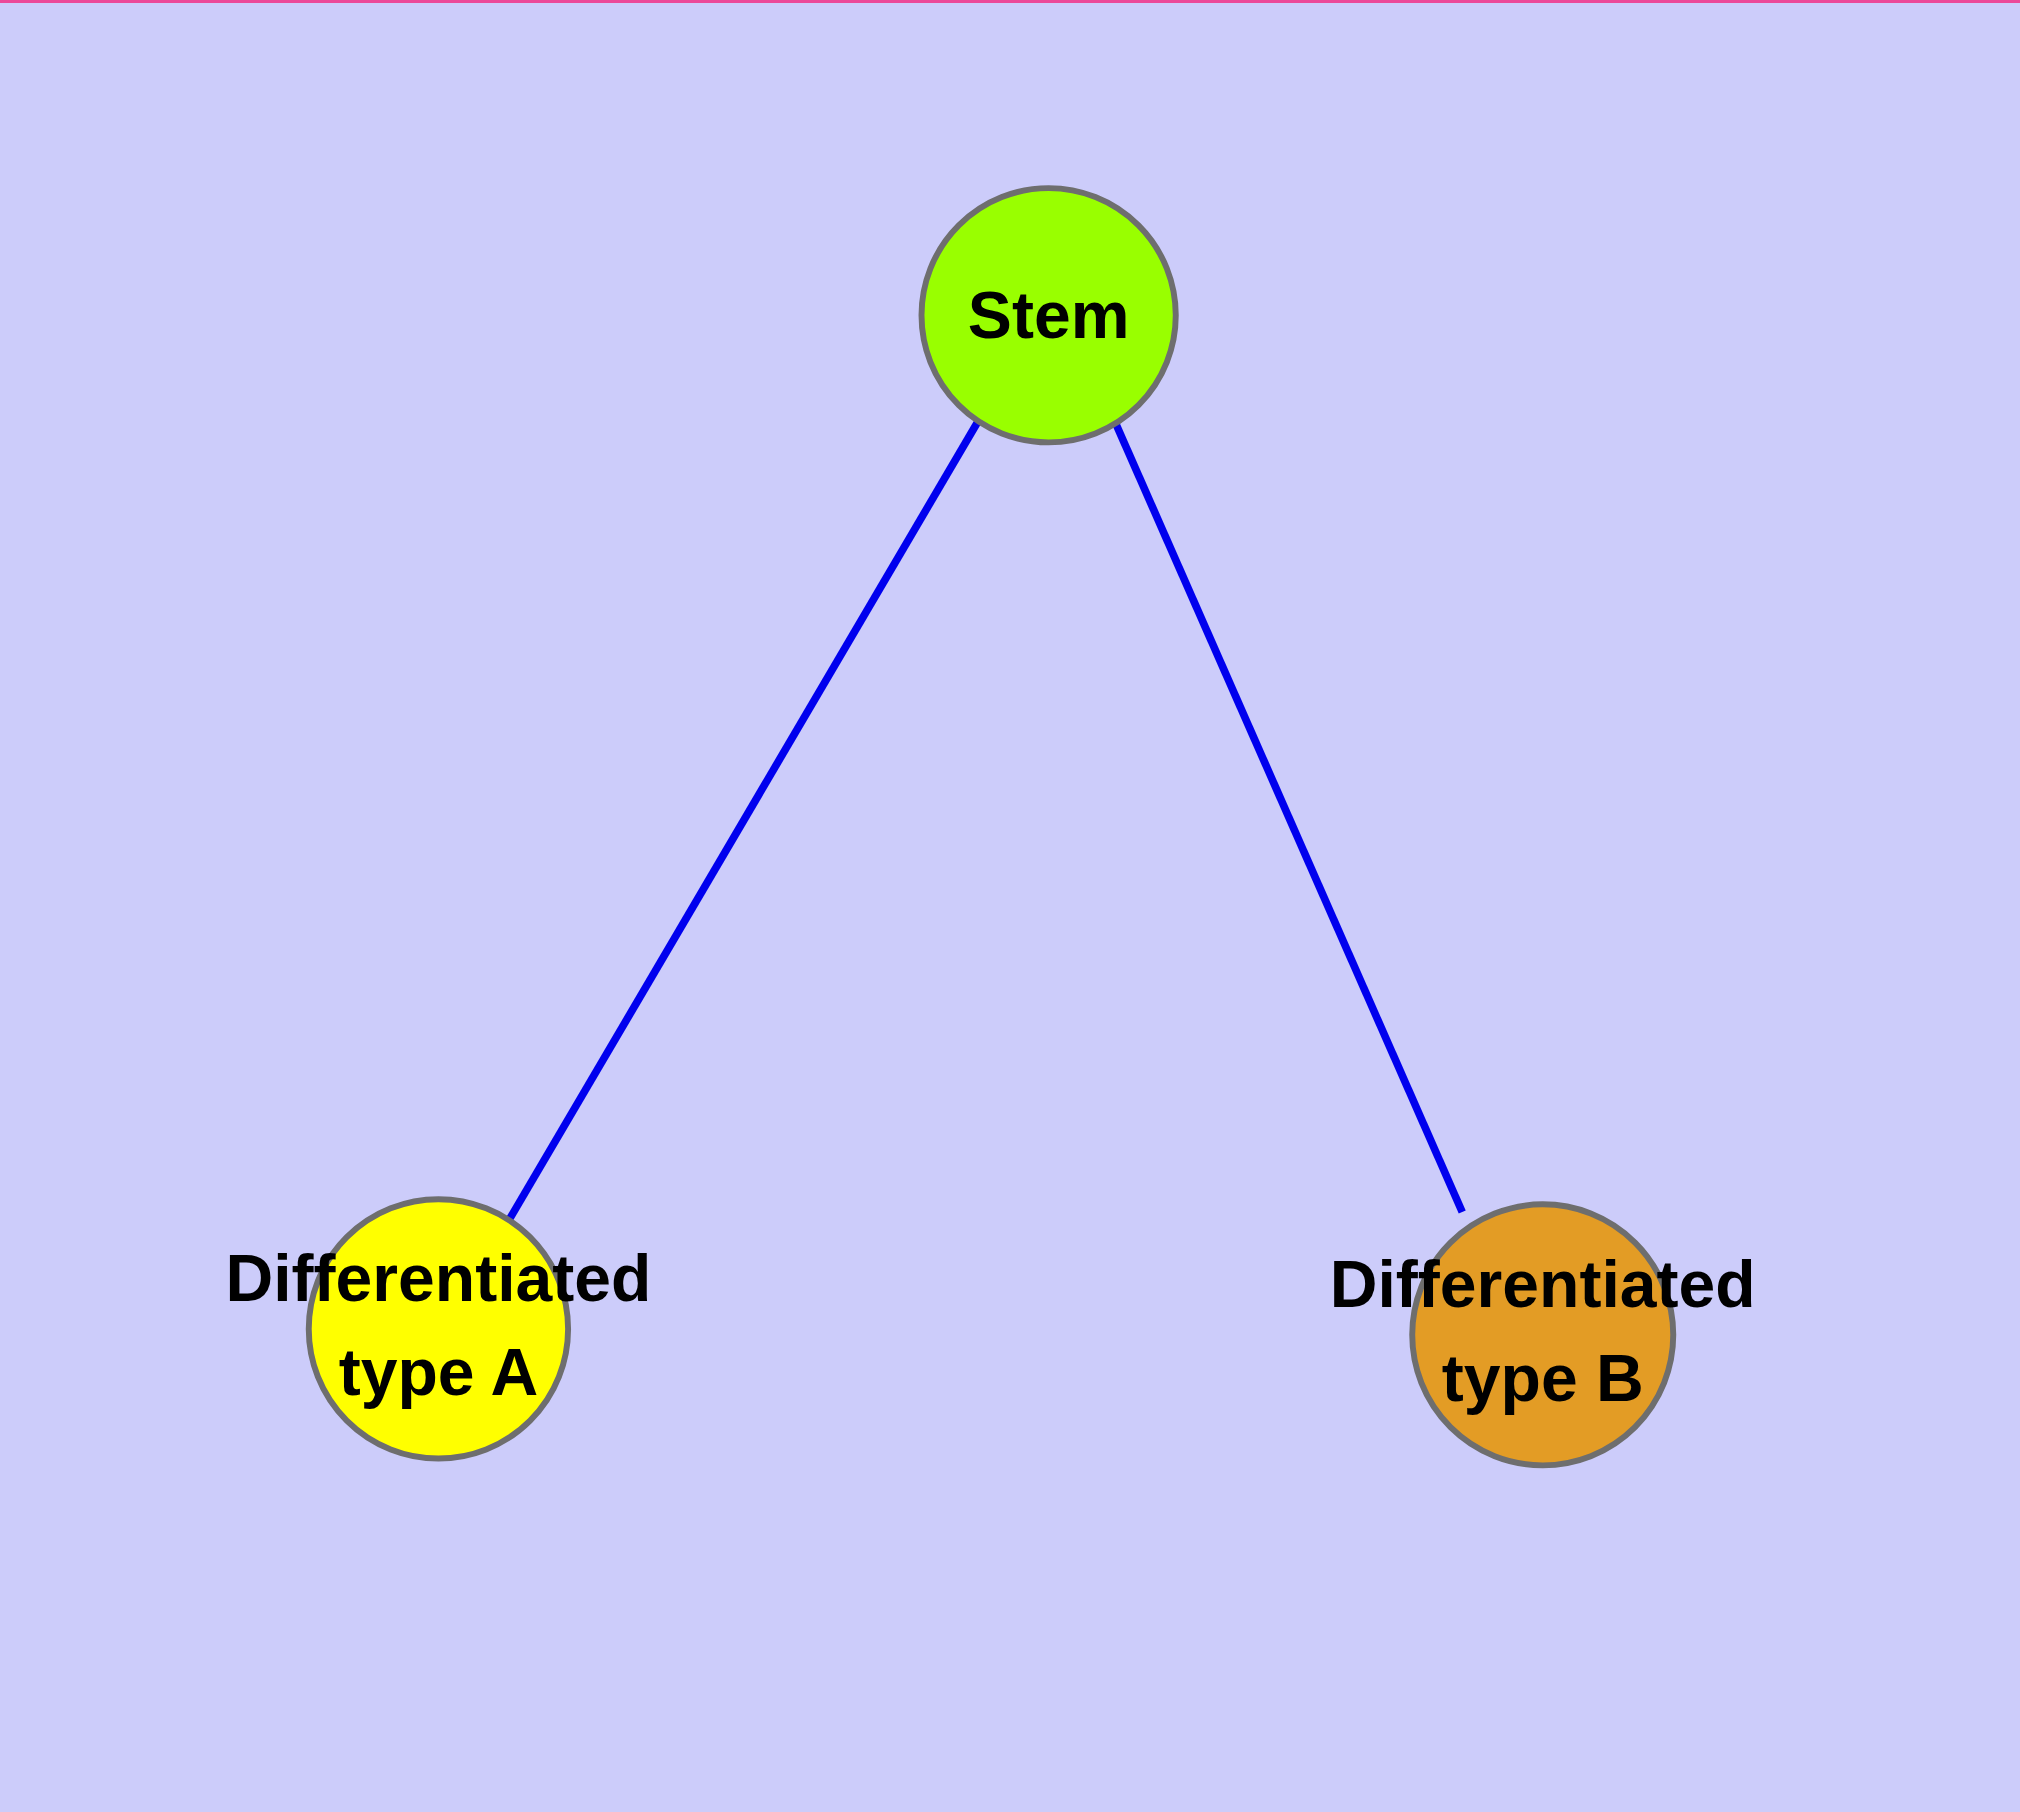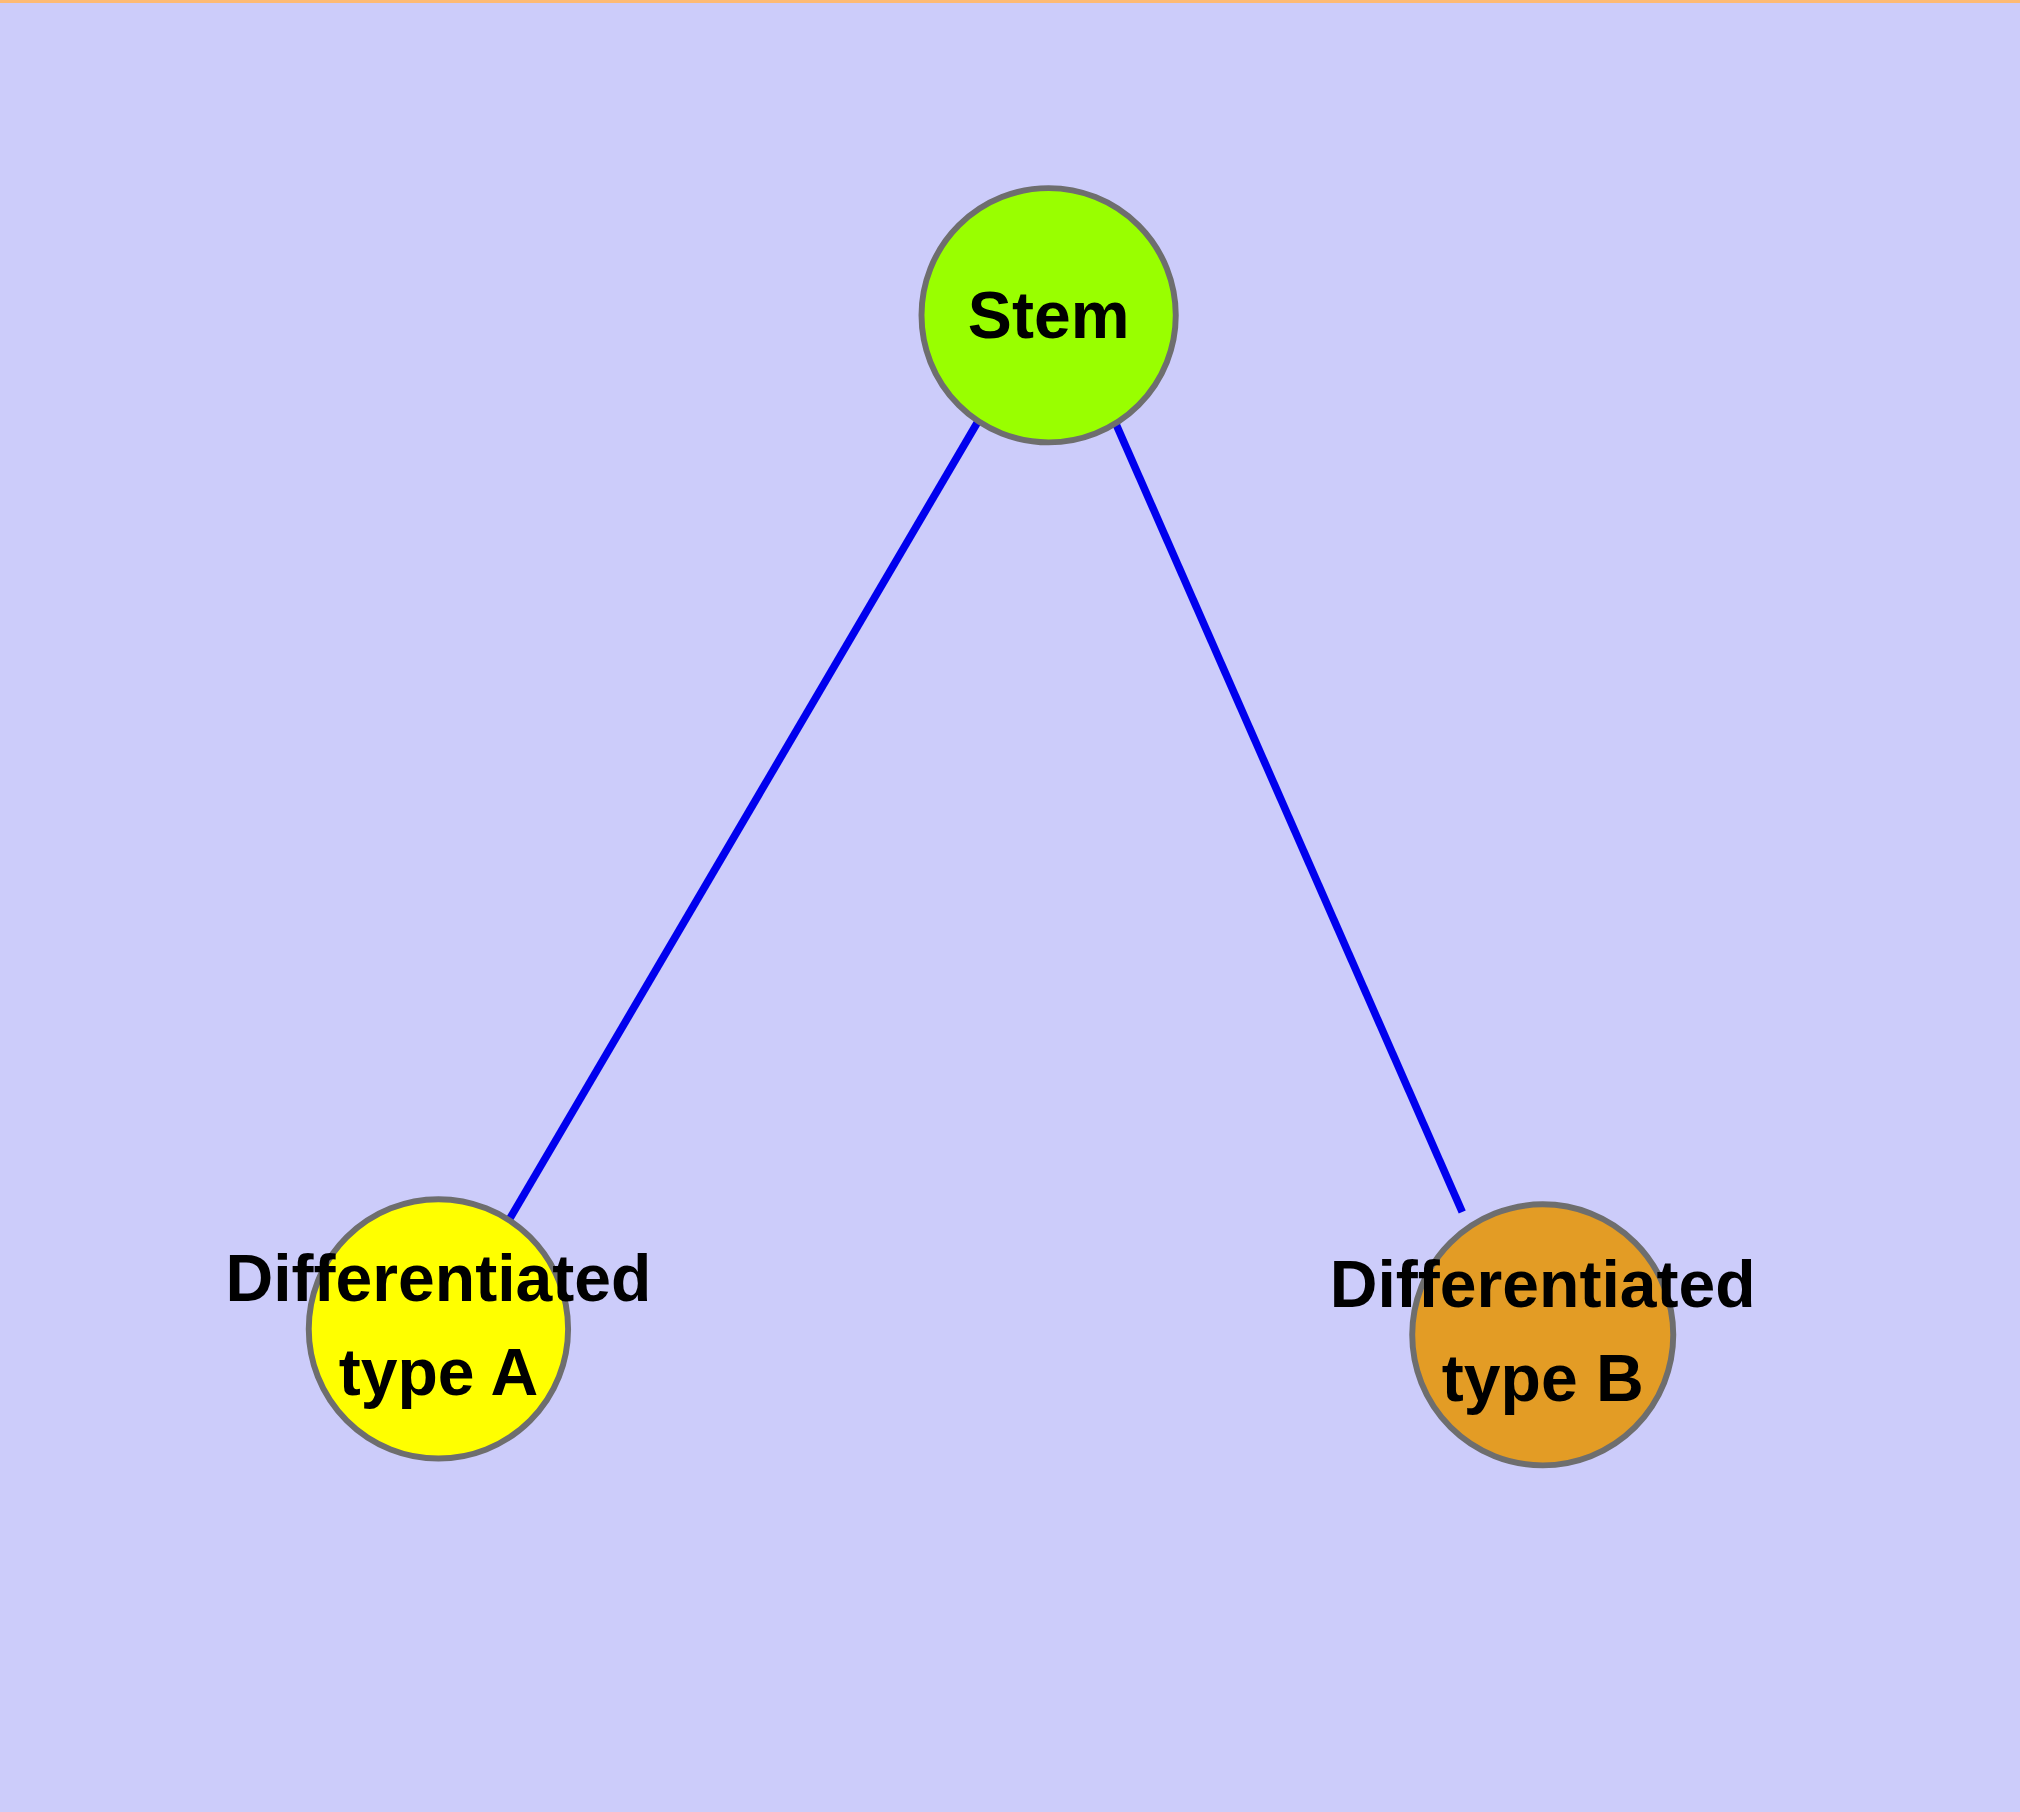--- a/index.html
+++ b/index.html
@@ -37,21 +37,21 @@
     font-weight: bold;
     fill: #000000;
     text-anchor: middle;
     dominant-baseline: middle;
     paint-order: normal;
   }
 </style>
 </head>
 <body>
 
-<div id="canvas" style="background: #fdba74;">
+<div id="canvas" style="background: #ec4899;">
   <div id="plot-area" style="background: rgb(204, 204, 250);"></div>
 
   <svg id="graph" viewBox="0 0 2384 2138" xmlns="http://www.w3.org/2000/svg">
 
     <g>
       <line class="graph-edge" x1="1155" y1="495" x2="600" y2="1440" stroke="#0000ee" stroke-width="9" stroke-linecap="butt"></line>
       <line class="graph-edge" x1="1315" y1="497" x2="1725" y2="1430" stroke="#0000ee" stroke-width="9" stroke-linecap="butt"></line>
     </g>
 
     <g>

